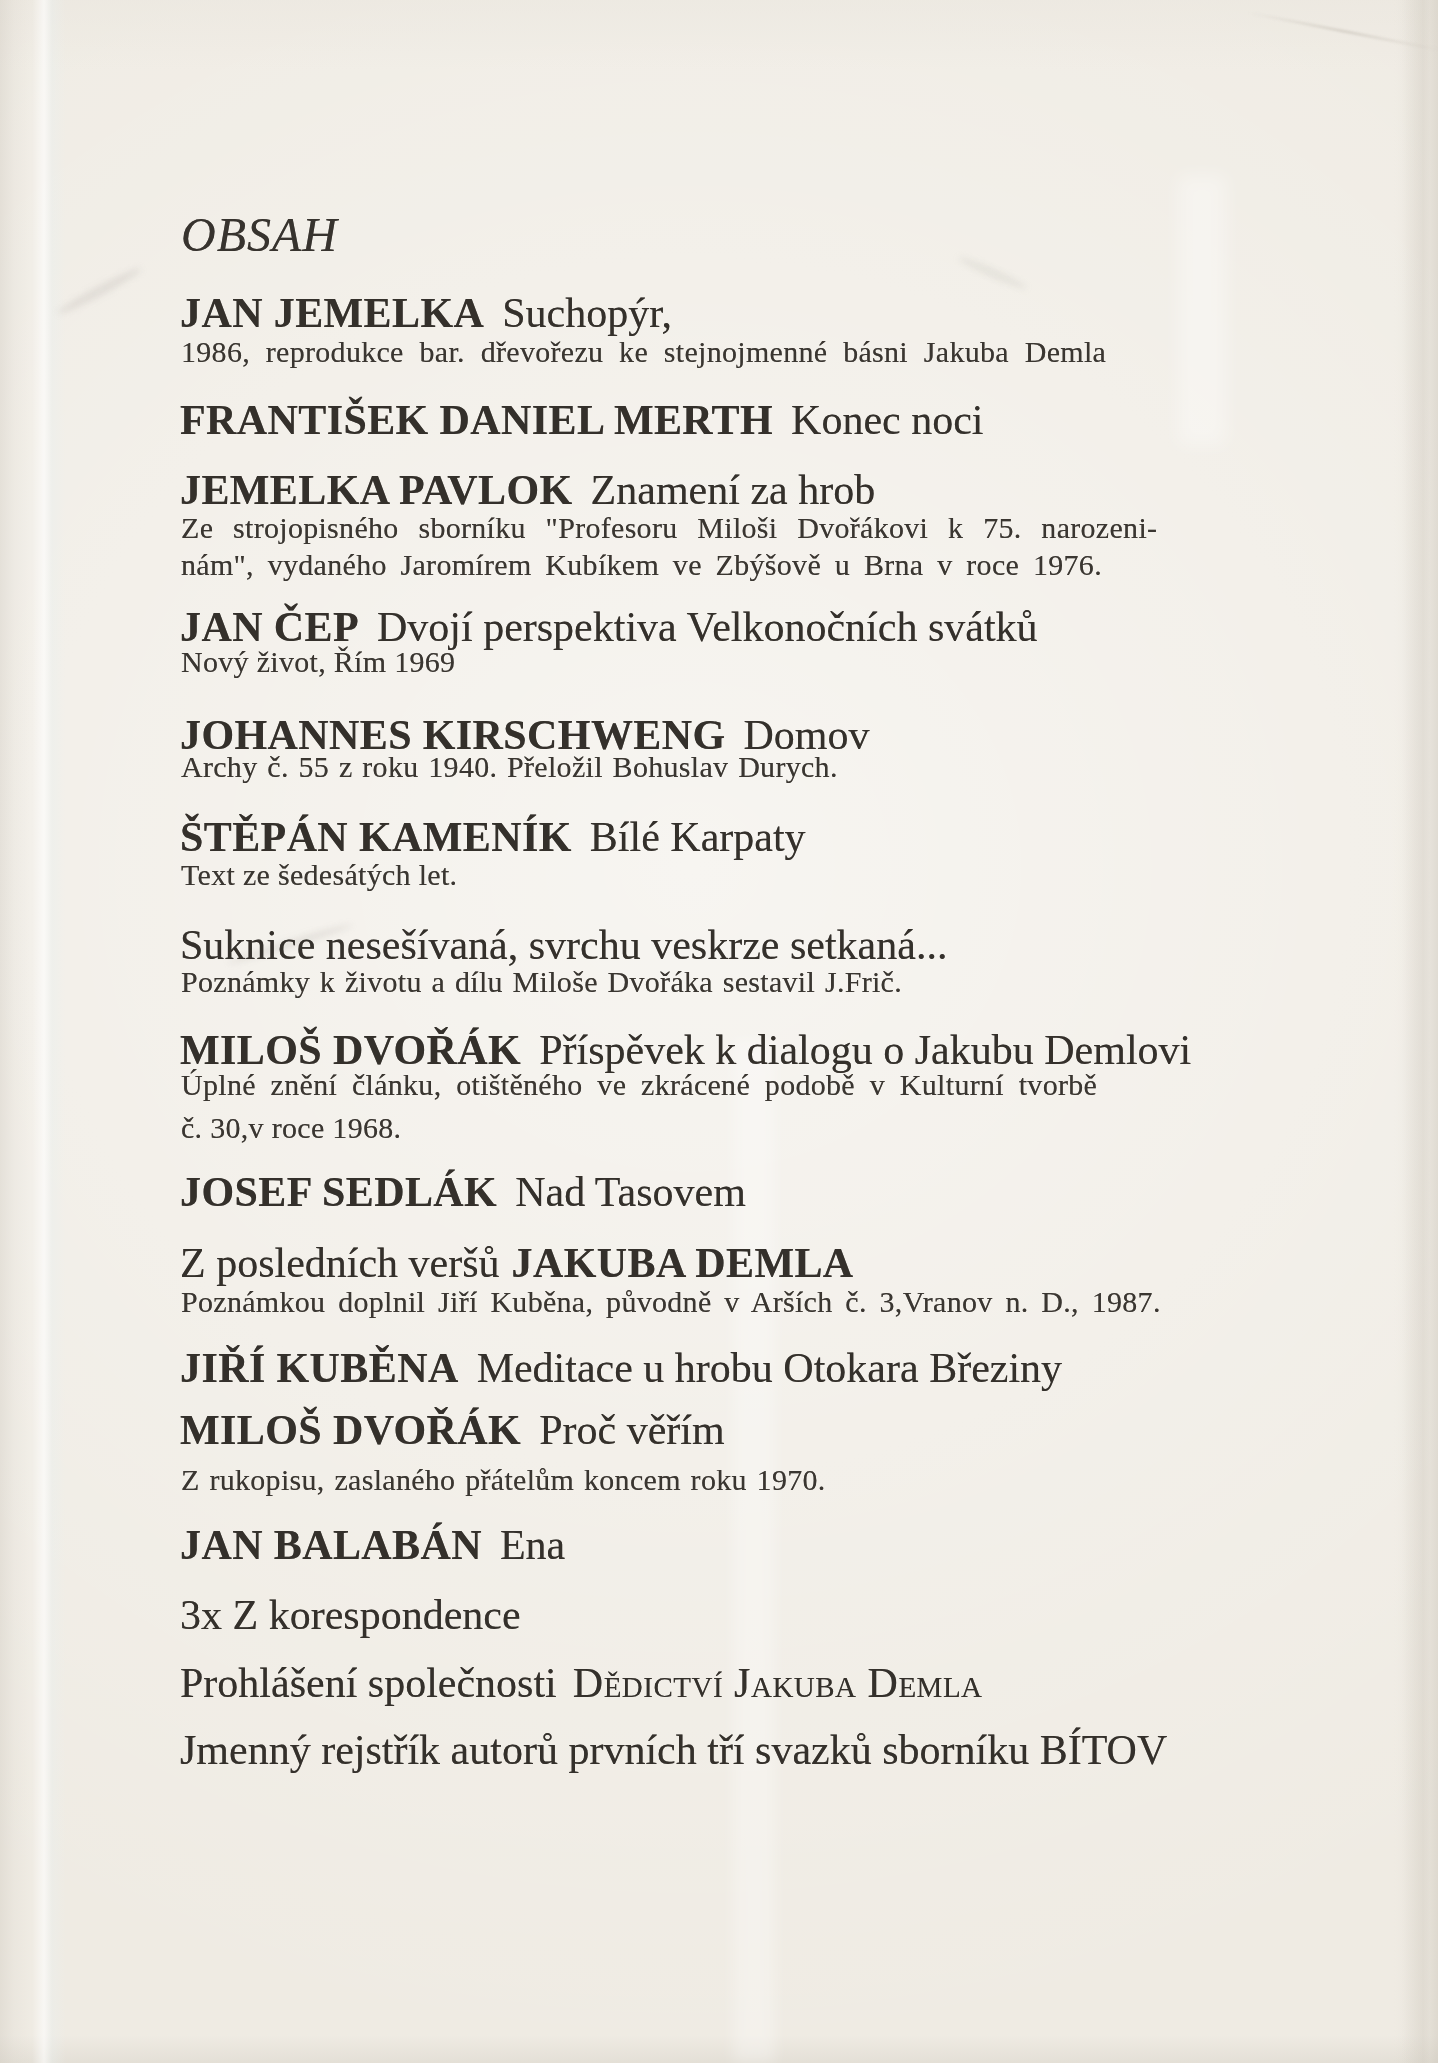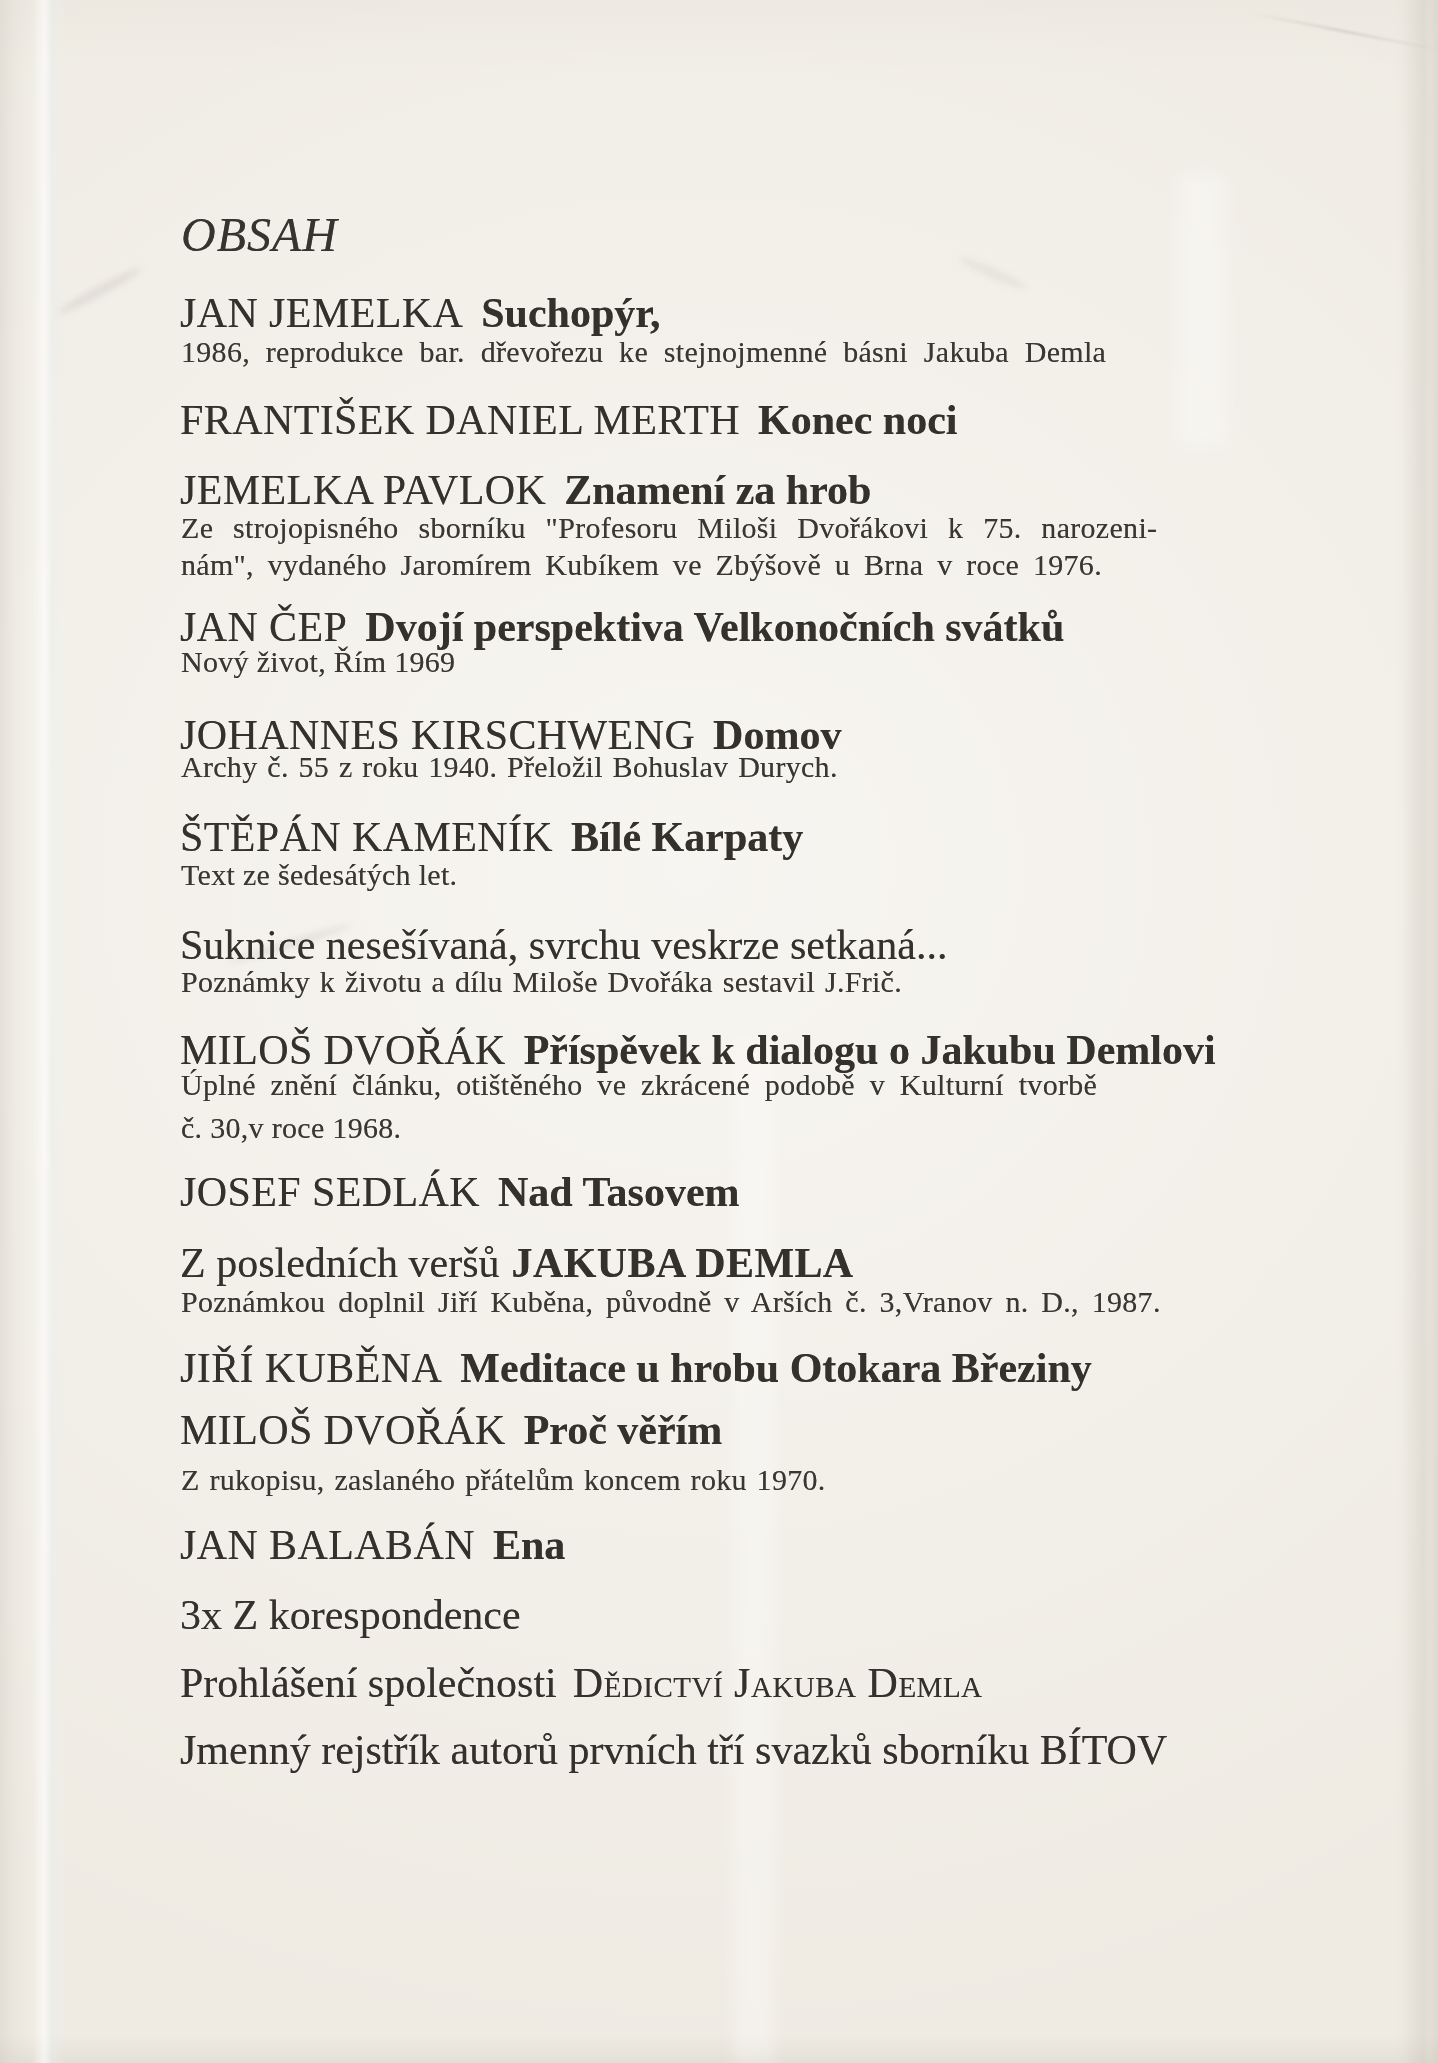--- a/index.html
+++ b/index.html
@@ -32,22 +32,22 @@
   
   .obsah{
     position:absolute;left:181px;top:211px;margin:0;
     font-size:48px;font-weight:400;line-height:1;letter-spacing:1px;color:#37332e;
     text-shadow:0 0 0.6px rgba(55,51,46,0.65);white-space:nowrap;font-style:italic;
   }
   .h{
     position:absolute;left:180px;font-size:42px;line-height:1;white-space:nowrap;color:#34302b;
     text-shadow:0 0 0.6px rgba(52,48,43,0.6);
   }
-  .h .a{font-weight:400;letter-spacing:0.4px;}
-  .h .t{margin-left:18px;font-weight:700;}
+  .h .a{font-weight:700;letter-spacing:0.4px;}
+  .h .t{margin-left:18px;font-weight:400;}
   .h .pfx{font-weight:400;}
   .h .emph{font-weight:700;margin-left:12px;letter-spacing:0.4px;margin-top:6px;}
   .h .sc{font-variant:small-caps;margin-left:16px;letter-spacing:0.5px;}
   .sub{
     position:absolute;left:181px;font-size:30px;line-height:1;white-space:nowrap;color:#3a3631;
     letter-spacing:0.3px;text-shadow:0 0 0.5px rgba(58,54,49,0.6);
   }
   .ws12{word-spacing:12px;}
   .ws8{word-spacing:8px;}
   .ws7{word-spacing:7px;}

